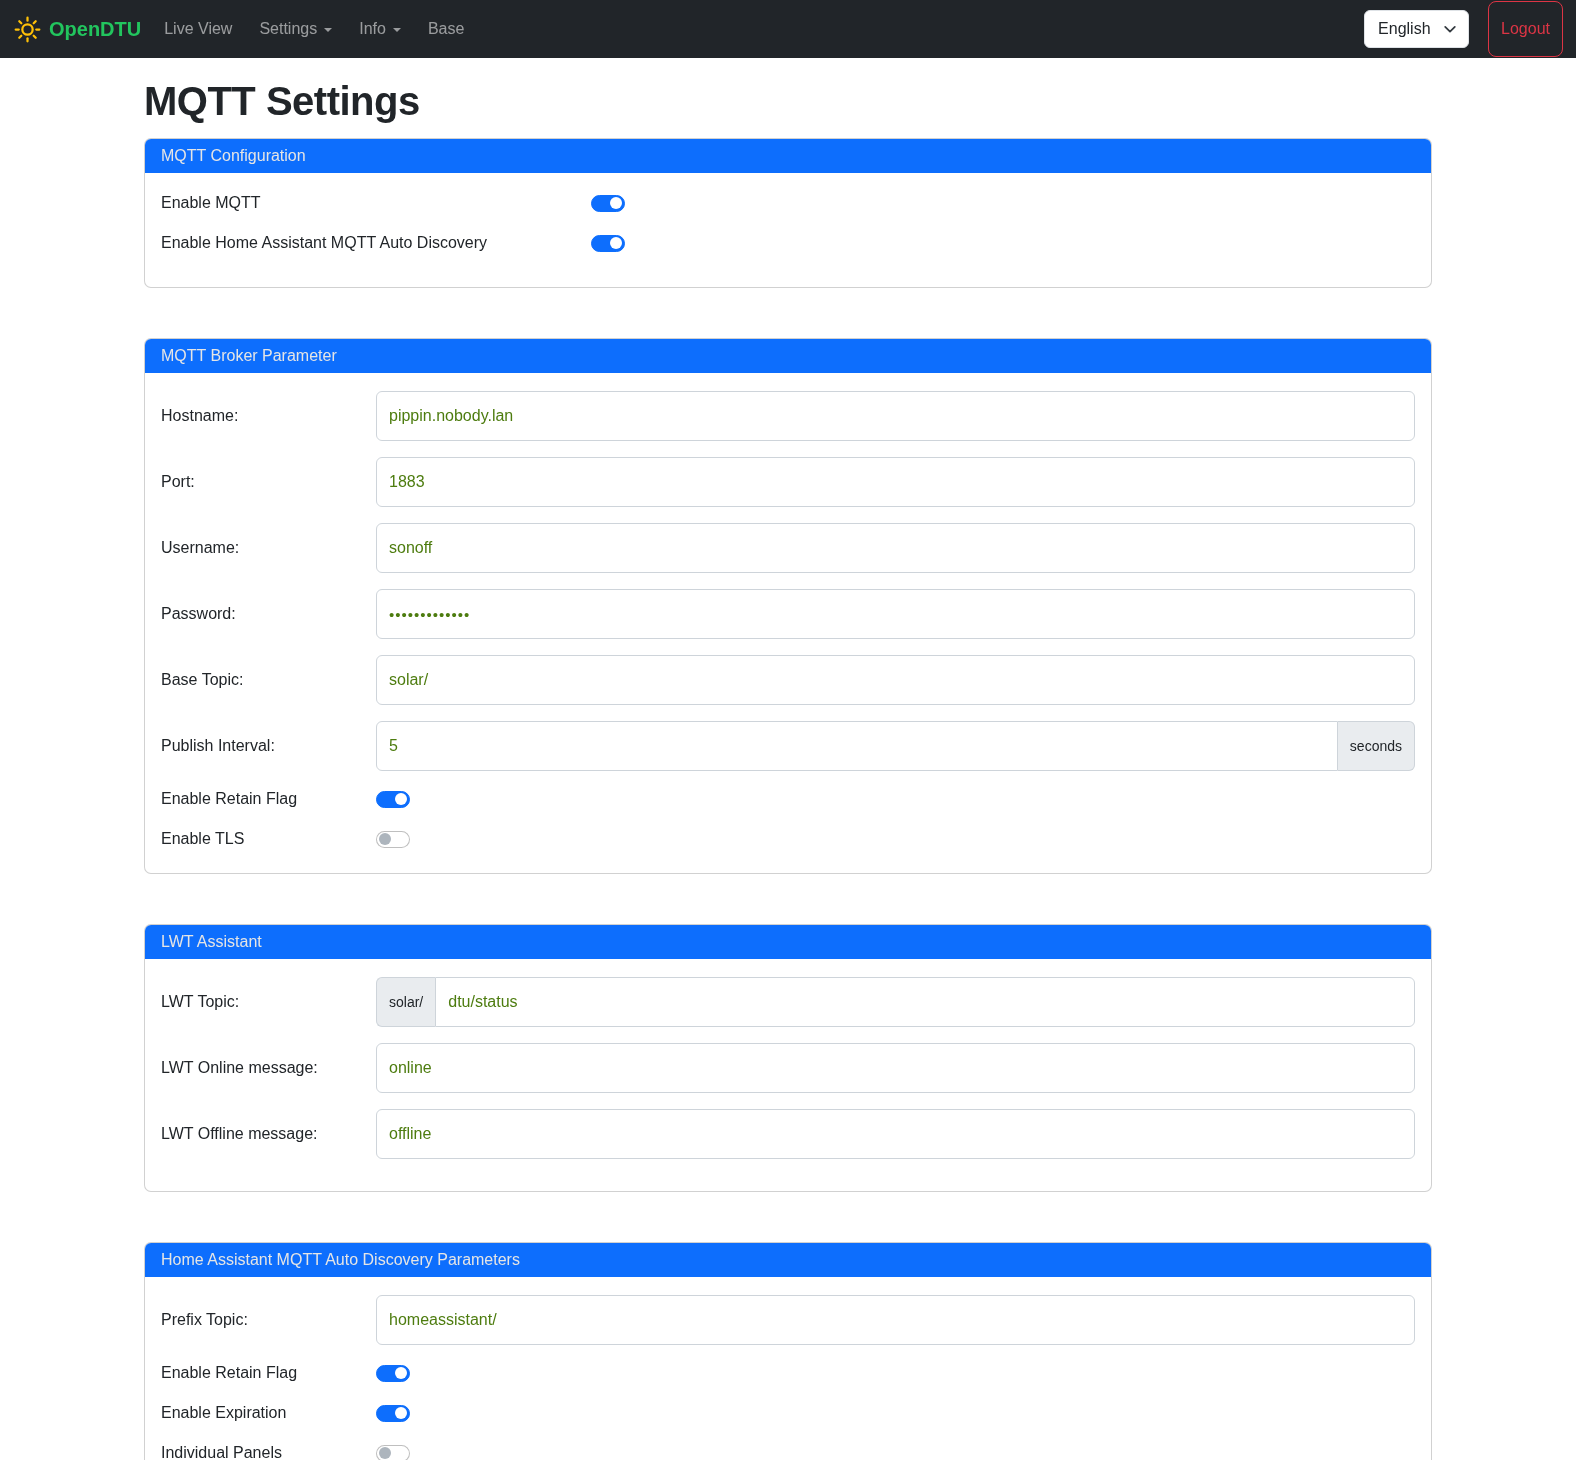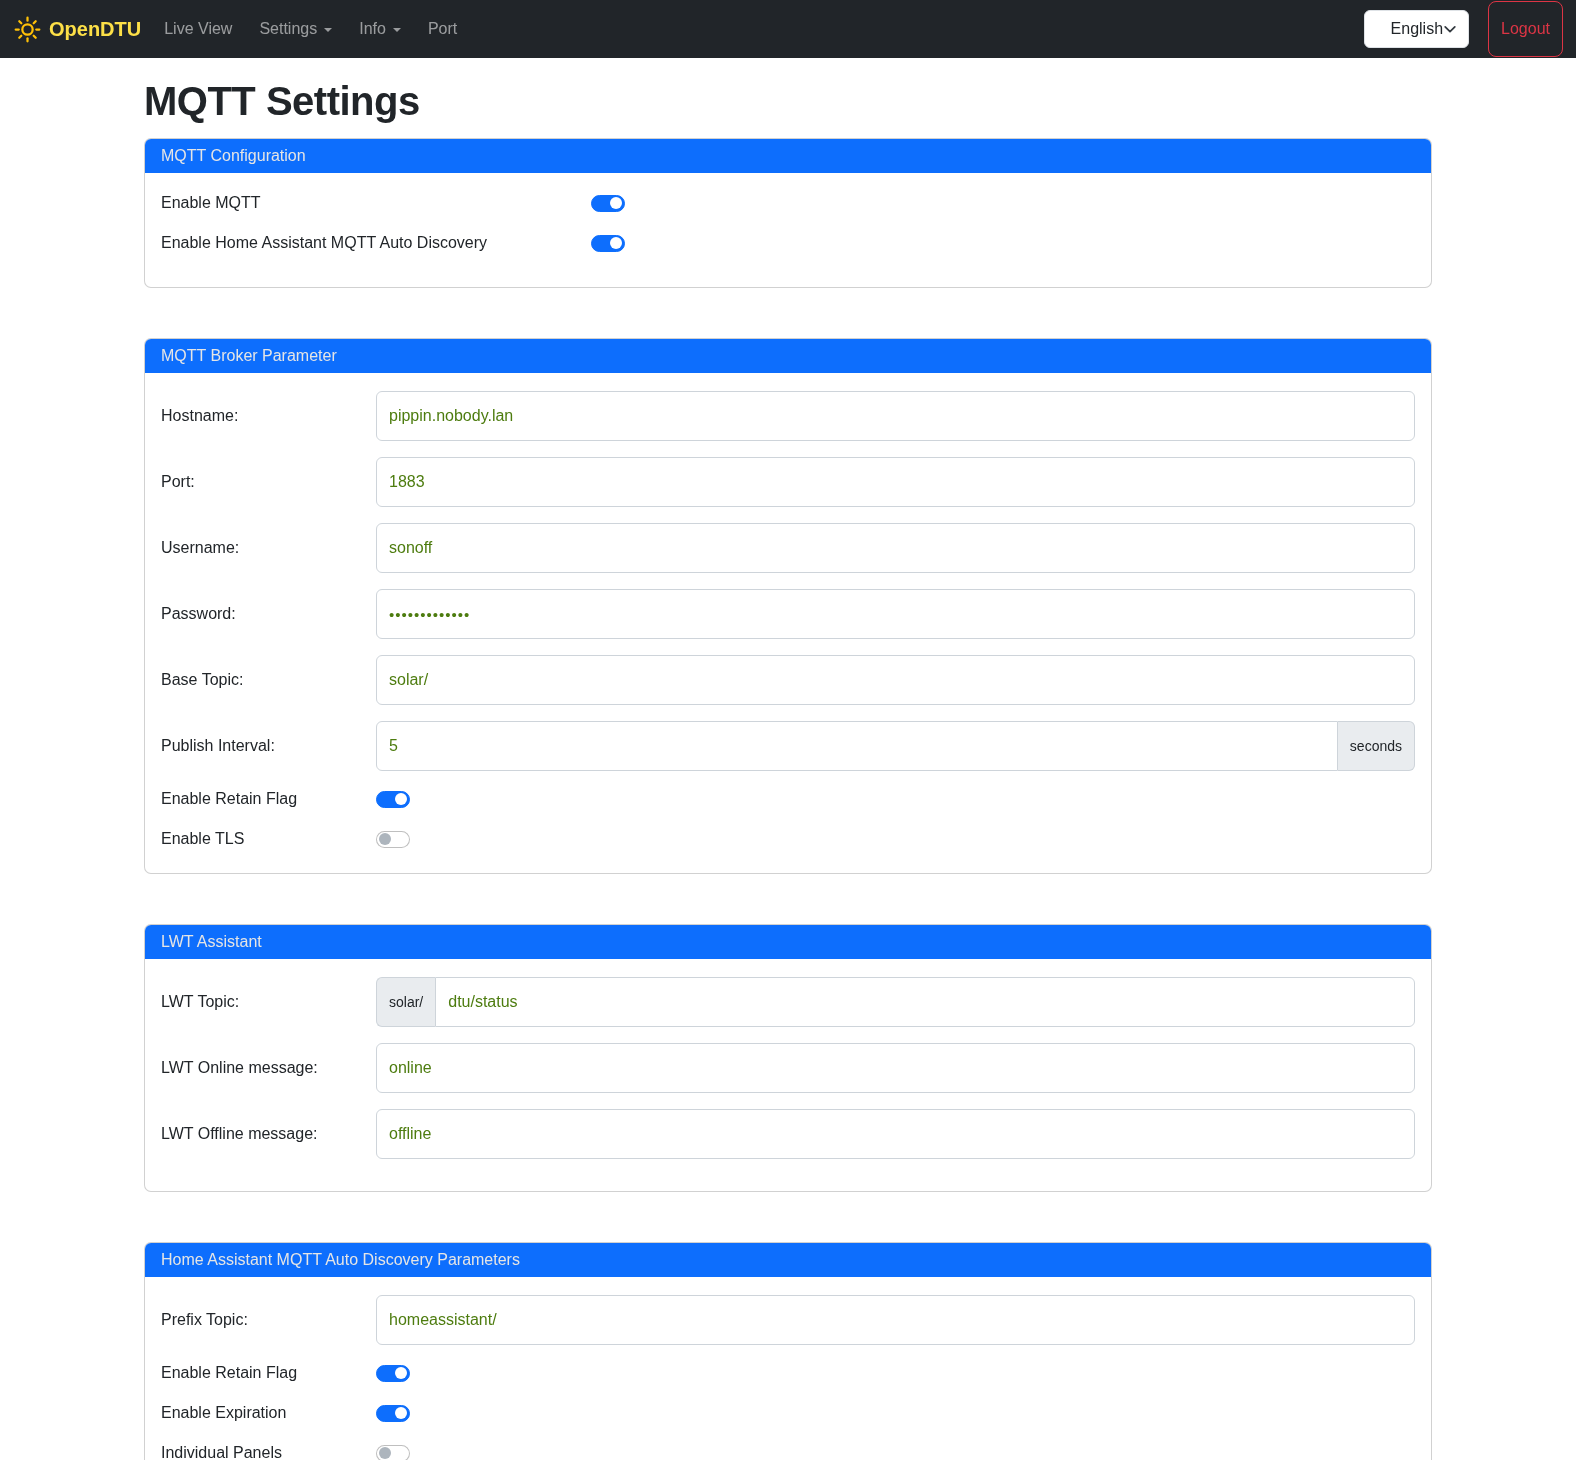--- a/index.html
+++ b/index.html
@@ -9,35 +9,35 @@
     font-family: "Liberation Sans", "DejaVu Sans", sans-serif;
     font-size: 16px; color: #212529; min-height: 1460px; width: 1576px;
   }
 
   
   .navbar {
     background: #212529; height: 58px;
     display: flex; align-items: center;
     padding: 0 13px 0 14px;
   }
-  .brand { display: flex; align-items: center; gap: 8px; color: #fde047; font-size: 20px; font-weight: 600; cursor: pointer; }
+  .brand { display: flex; align-items: center; gap: 8px; color: #22c55e; font-size: 20px; font-weight: 600; cursor: pointer; }
   .nav-links { display: flex; list-style: none; margin-left: 23px; }
   .nav-link {
     color: rgba(255,255,255,.55); font-size: 16px; margin-right: 27px;
     cursor: pointer; display: flex; align-items: center; white-space: nowrap;
   }
   .caret {
     display: inline-block; margin-left: 7px; margin-top: 2px;
     border-top: 4px solid; border-right: 4px solid transparent; border-left: 4px solid transparent;
   }
   .nav-right { margin-left: auto; display: flex; align-items: center; gap: 19px; }
   .lang-select {
     background: #fff; border: 1px solid #dee2e6; color: #212529;
     border-radius: 6px; height: 38px; width: 105px;
-    display: flex; align-items: center; justify-content: flex-end;
+    display: flex; align-items: center; justify-content: space-between;
     padding: 0 11px 0 13px; cursor: pointer; font-size: 16px;
   }
   .btn-outline-danger {
     background: transparent; border: 1px solid #dc3545; color: #dc3545;
     border-radius: 8px; padding: 10px 12px; font-size: 16px; height: 56px;
     cursor: pointer; font-family: inherit;
   }
 
   
   .container { width: 1288px; margin: 0 auto; }
@@ -114,21 +114,21 @@
     </li>
     <li class="nav-link">
       <span>Settings</span>
       <span class="caret"></span>
     </li>
     <li class="nav-link">
       <span>Info</span>
       <span class="caret"></span>
     </li>
     <li class="nav-link">
-      <span>Port</span>
+      <span>Base</span>
     </li>
   </ul>
   <div class="nav-right">
     <div class="lang-select">
       <span>English</span>
       <span style="display:flex;">
         <svg width="14" height="14" viewBox="0 0 16 16" fill="none" stroke="#343a40" stroke-width="2" stroke-linecap="round" stroke-linejoin="round">
             <path d="M2.5 5.5 L8 11 L13.5 5.5"></path>
           </svg>
       </span>

